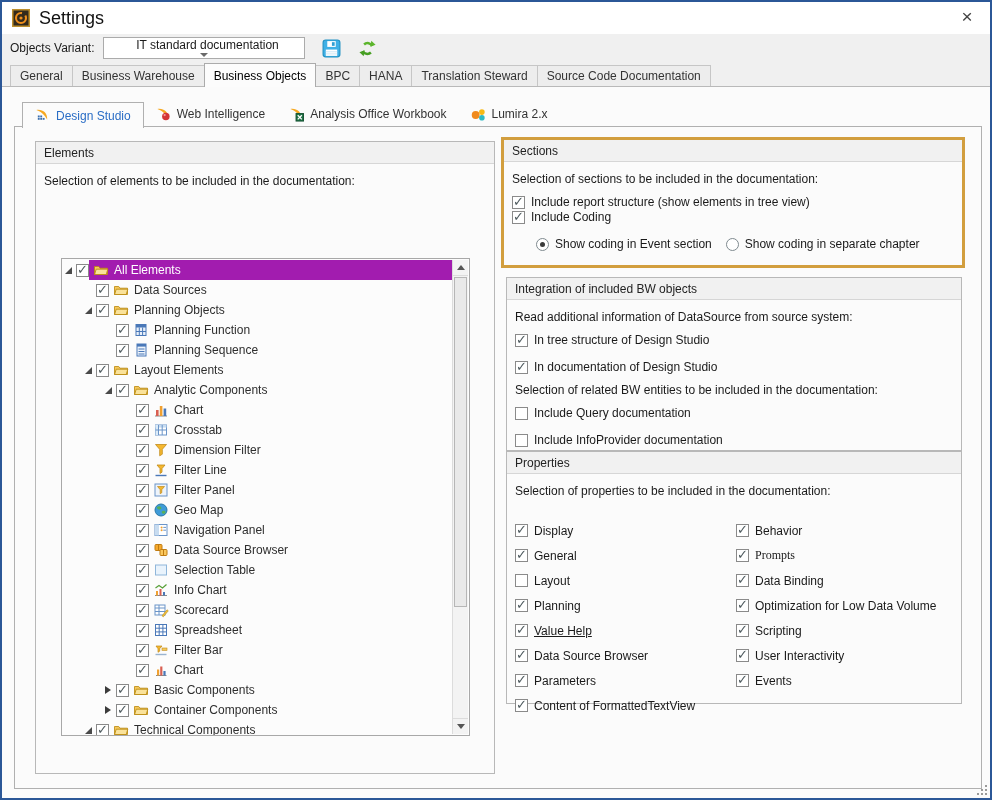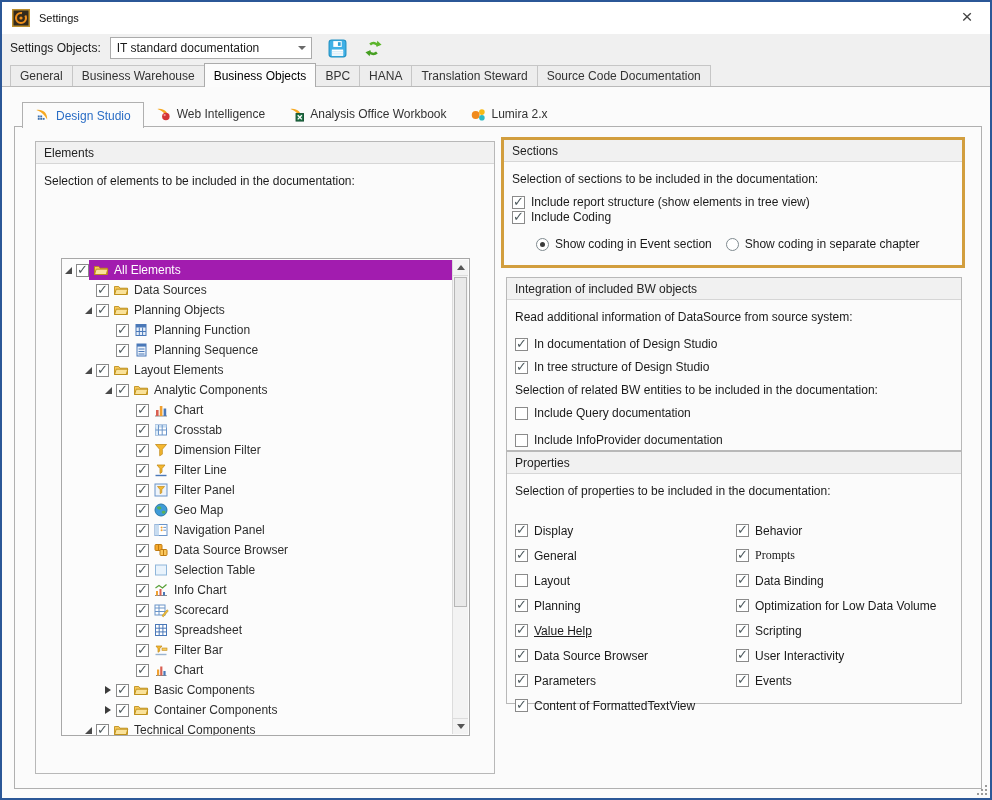--- a/index.html
+++ b/index.html
@@ -2,27 +2,27 @@
 <html><head>
 <meta charset="utf-8">
 <style>
   html,body{margin:0;padding:0;background:#cfd8e4;font-family:"Liberation Sans","DejaVu Sans",sans-serif;}
   *{box-sizing:border-box;}
   .window{position:relative;width:992px;height:800px;background:#fbfbfb;border:2px solid #2b5797;overflow:hidden;}
 
   
   .titlebar{position:absolute;left:0;top:0;right:0;height:32px;background:#ffffff;display:flex;align-items:center;}
   .titlebar .app-icon{margin-left:10px;width:18px;height:18px;}
-  .titlebar .title{margin-left:9px;font-size:11px;color:#111;}
+  .titlebar .title{margin-left:9px;font-size:18px;color:#111;}
   .close-btn{position:absolute;right:6px;top:2px;width:34px;height:26px;display:flex;align-items:center;justify-content:center;font-size:19px;color:#444;cursor:pointer;}
 
   
   .toolbar{position:absolute;left:0;top:32px;right:0;height:28px;background:#f0f0f0;display:flex;align-items:center;}
   .toolbar .lbl{margin-left:8px;font-size:12px;color:#1a1a1a;}
-  .combo{position:relative;margin-left:9px;width:202px;height:22px;background:#fff;border:1px solid #ababab;display:flex;align-items:center;}
+  .combo{position:relative;margin-left:9px;width:202px;height:22px;background:#fff;border:1px solid #ababab;display:flex;align-items:center;flex-direction:column;}
   .combo .val{margin-left:6px;font-size:12px;color:#1a1a1a;flex:1;}
   .combo .arrow{width:18px;height:100%;display:flex;align-items:center;justify-content:center;}
   .combo .arrow::after{content:"";border-left:4px solid transparent;border-right:4px solid transparent;border-top:4px solid #6a6a6a;}
   .tool-ico{margin-left:16px;width:20px;height:20px;display:flex;align-items:center;justify-content:center;cursor:pointer;}
 
   
   .tabstrip{position:absolute;left:0;top:60px;right:0;height:24px;background:#f0f0f0;display:flex;align-items:flex-end;padding-left:8px;}
   .tab{height:21px;background:#ededed;border:1px solid #c6c6c6;border-bottom:none;margin-right:-1px;padding:0 9px;font-size:12px;color:#333;display:flex;align-items:center;cursor:pointer;position:relative;}
   .tab.active{height:24px;background:#fcfcfc;border:1px solid #ababab;border-bottom:none;color:#000;z-index:3;margin-bottom:-1px;}
 
@@ -99,21 +99,21 @@
         <rect x="0.75" y="0.75" width="16.5" height="16.5" fill="#332a1c" stroke="#bd8f2e" stroke-width="1.5"></rect>
         <circle cx="9" cy="9" r="5" fill="none" stroke="#ef8f1d" stroke-width="2.1" stroke-dasharray="24 4"></circle>
         <circle cx="9" cy="9" r="1.6" fill="#ef8f1d"></circle>
       </svg>
     </span>
     <span class="title">Settings</span>
     <span class="close-btn">×</span>
   </div>
 
   <div class="toolbar">
-    <span class="lbl">Settings Objects:</span>
+    <span class="lbl">Objects Variant:</span>
     <div class="combo">
       <span class="val">IT standard documentation</span>
       <span class="arrow"></span>
     </div>
     <span class="tool-ico">
       <svg width="19" height="19" viewBox="0 0 18 18">
         <rect x="1" y="1" width="16" height="16" rx="2.5" fill="#3fb0e6" stroke="#2090c2"></rect>
         <rect x="5" y="2" width="8" height="5.5" fill="#ffffff"></rect>
         <rect x="9.4" y="3" width="2.6" height="3.5" fill="#2f9fd4"></rect>
         <rect x="3.6" y="10" width="10.8" height="6" fill="#ffffff"></rect>
@@ -617,27 +617,27 @@
               </span>
             </div>
         </div>
       </div>
 
       <div class="groupbox" id="integration-panel">
         <div class="gb-head">Integration of included BW objects</div>
         <div class="gb-body">
           <div class="intro">Read additional information of DataSource from source system:</div>
           <div id="integration-checks1">
+              <div class="cbrow" style="margin-top: 9px;">
+                <span class="cb checked"></span>
+                <span>In tree structure of Design Studio</span>
+              </div>
               <div class="cbrow" style="margin-top: 13px;">
                 <span class="cb checked"></span>
                 <span>In documentation of Design Studio</span>
-              </div>
-              <div class="cbrow" style="margin-top: 9px;">
-                <span class="cb checked"></span>
-                <span>In tree structure of Design Studio</span>
               </div>
             </div>
           <div class="intro" style="padding-top:9px;">Selection of related BW entities to be included in the documentation:</div>
           <div id="integration-checks2">
               <div class="cbrow" style="margin-top: 9px;">
                 <span class="cb"></span>
                 <span>Include Query documentation</span>
               </div>
               <div class="cbrow" style="margin-top: 13px;">
                 <span class="cb"></span>

